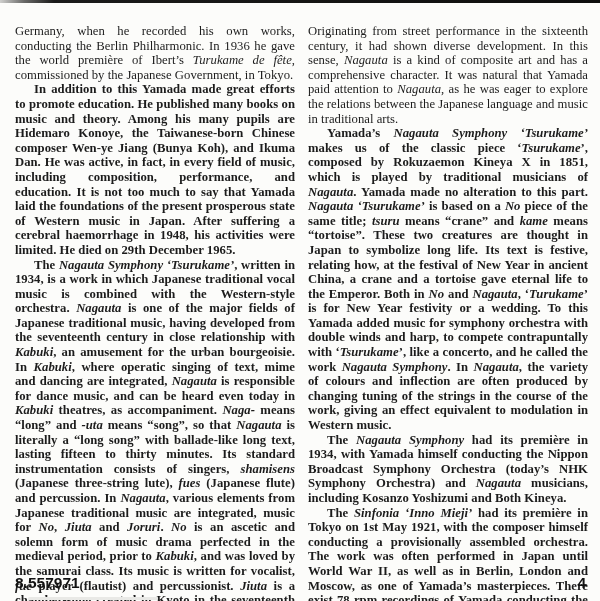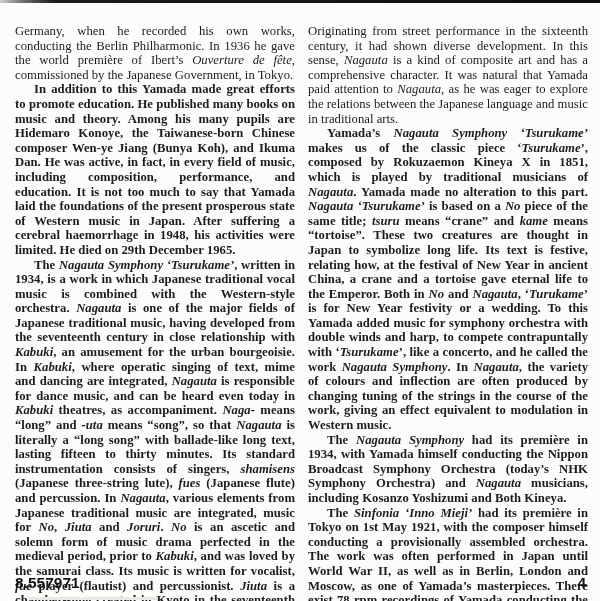--- a/index.html
+++ b/index.html
@@ -73,21 +73,21 @@
     border-radius: 2px;
   }
 </style>
 </head>
 <body>
 
 <div class="top-edge"></div>
 
 <div class="columns">
   <div class="column">
-      <p class=""><span>Germany, when he recorded his own works, conducting the Berlin Philharmonic. In 1936 he gave the world première of Ibert’s </span><i>Ouverture de fête</i><span>, commissioned by the Japanese Government, in Tokyo.</span></p>
+      <p class=""><span>Germany, when he recorded his own works, conducting the Berlin Philharmonic. In 1936 he gave the world première of Ibert’s </span><i>Turukame de fête</i><span>, commissioned by the Japanese Government, in Tokyo.</span></p>
       <p class="indent"><span>In addition to this Yamada made great efforts to promote education. He published many books on music and theory. Among his many pupils are Hidemaro Konoye, the Taiwanese-born Chinese composer Wen-ye Jiang (Bunya Koh), and Ikuma Dan. He was active, in fact, in every field of music, including composition, performance, and education. It is not too much to say that Yamada laid the foundations of the present prosperous state of Western music in Japan. After suffering a cerebral haemorrhage in 1948, his activities were limited. He died on 29th December 1965.</span></p>
       <p class="indent"><span>The </span><i>Nagauta Symphony ‘Tsurukame’</i><span>, written in 1934, is a work in which Japanese traditional vocal music is combined with the Western-style orchestra. </span><i>Nagauta</i><span> is one of the major fields of Japanese traditional music, having developed from the seventeenth century in close relationship with </span><i>Kabuki</i><span>, an amusement for the urban bourgeoisie. In </span><i>Kabuki</i><span>, where operatic singing of text, mime and dancing are integrated, </span><i>Nagauta</i><span> is responsible for dance music, and can be heard even today in </span><i>Kabuki</i><span> theatres, as accompaniment. </span><i>Naga-</i><span> means “long” and </span><i>-uta</i><span> means “song”, so that </span><i>Nagauta</i><span> is literally a “long song” with ballade-like long text, lasting fifteen to thirty minutes. Its standard instrumentation consists of singers, </span><i>shamisens</i><span> (Japanese three-string lute), </span><i>fues</i><span> (Japanese flute) and percussion. In </span><i>Nagauta</i><span>, various elements from Japanese traditional music are integrated, music for </span><i>No</i><span>, </span><i>Jiuta</i><span> and </span><i>Joruri</i><span>. </span><i>No</i><span> is an ascetic and solemn form of music drama perfected in the medieval period, prior to </span><i>Kabuki</i><span>, and was loved by the samurai class. Its music is written for vocalist, </span><i>fue</i><span> player (flautist) and percussionist. </span><i>Jiuta</i><span> is a chamber-song created in Kyoto in the seventeenth century. Accompanied by the </span><i>shamisen</i><span>, it is music for the bourgeoisie. </span><i>Joruri</i><span> is a long musical story with songs and narrative, performed by an actor with accompaniment by the </span></p>
     </div>
   <div class="column">
       <p class=""><span>Originating from street performance in the sixteenth century, it had shown diverse development. In this sense, </span><i>Nagauta</i><span> is a kind of composite art and has a comprehensive character. It was natural that Yamada paid attention to </span><i>Nagauta</i><span>, as he was eager to explore the relations between the Japanese language and music in traditional arts.</span></p>
       <p class="indent"><span>Yamada’s </span><i>Nagauta Symphony ‘Tsurukame’</i><span> makes us of the classic piece ‘</span><i>Tsurukame</i><span>’, composed by Rokuzaemon Kineya X in 1851, which is played by traditional musicians of </span><i>Nagauta</i><span>. Yamada made no alteration to this part. </span><i>Nagauta ‘Tsurukame’</i><span> is based on a </span><i>No</i><span> piece of the same title; </span><i>tsuru</i><span> means “crane” and </span><i>kame</i><span> means “tortoise”. These two creatures are thought in Japan to symbolize long life. Its text is festive, relating how, at the festival of New Year in ancient China, a crane and a tortoise gave eternal life to the Emperor. Both in </span><i>No</i><span> and </span><i>Nagauta</i><span>, ‘</span><i>Turukame</i><span>’ is for New Year festivity or a wedding. To this Yamada added music for symphony orchestra with double winds and harp, to compete contrapuntally with ‘</span><i>Tsurukame</i><span>’, like a concerto, and he called the work </span><i>Nagauta Symphony</i><span>. In </span><i>Nagauta</i><span>, the variety of colours and inflection are often produced by changing tuning of the strings in the course of the work, giving an effect equivalent to modulation in Western music.</span></p>
       <p class="indent"><span>The </span><i>Nagauta Symphony</i><span> had its première in 1934, with Yamada himself conducting the Nippon Broadcast Symphony Orchestra (today’s NHK Symphony Orchestra) and </span><i>Nagauta</i><span> musicians, including Kosanzo Yoshizumi and Both Kineya.</span></p>
       <p class="indent"><span>The </span><i>Sinfonia ‘Inno Mieji’</i><span> had its première in Tokyo on 1st May 1921, with the composer himself conducting a provisionally assembled orchestra. The work was often performed in Japan until World War II, as well as in Berlin, London and Moscow, as one of Yamada’s masterpieces. There exist 78 rpm recordings of Yamada conducting the Berlin Philharmonic. This single-movement epic work depicts Japanese history from the 1850s, when Japan was in confusion as to whether to open the country or to remain in isolation, to</span></p>
     </div>
 </div>

